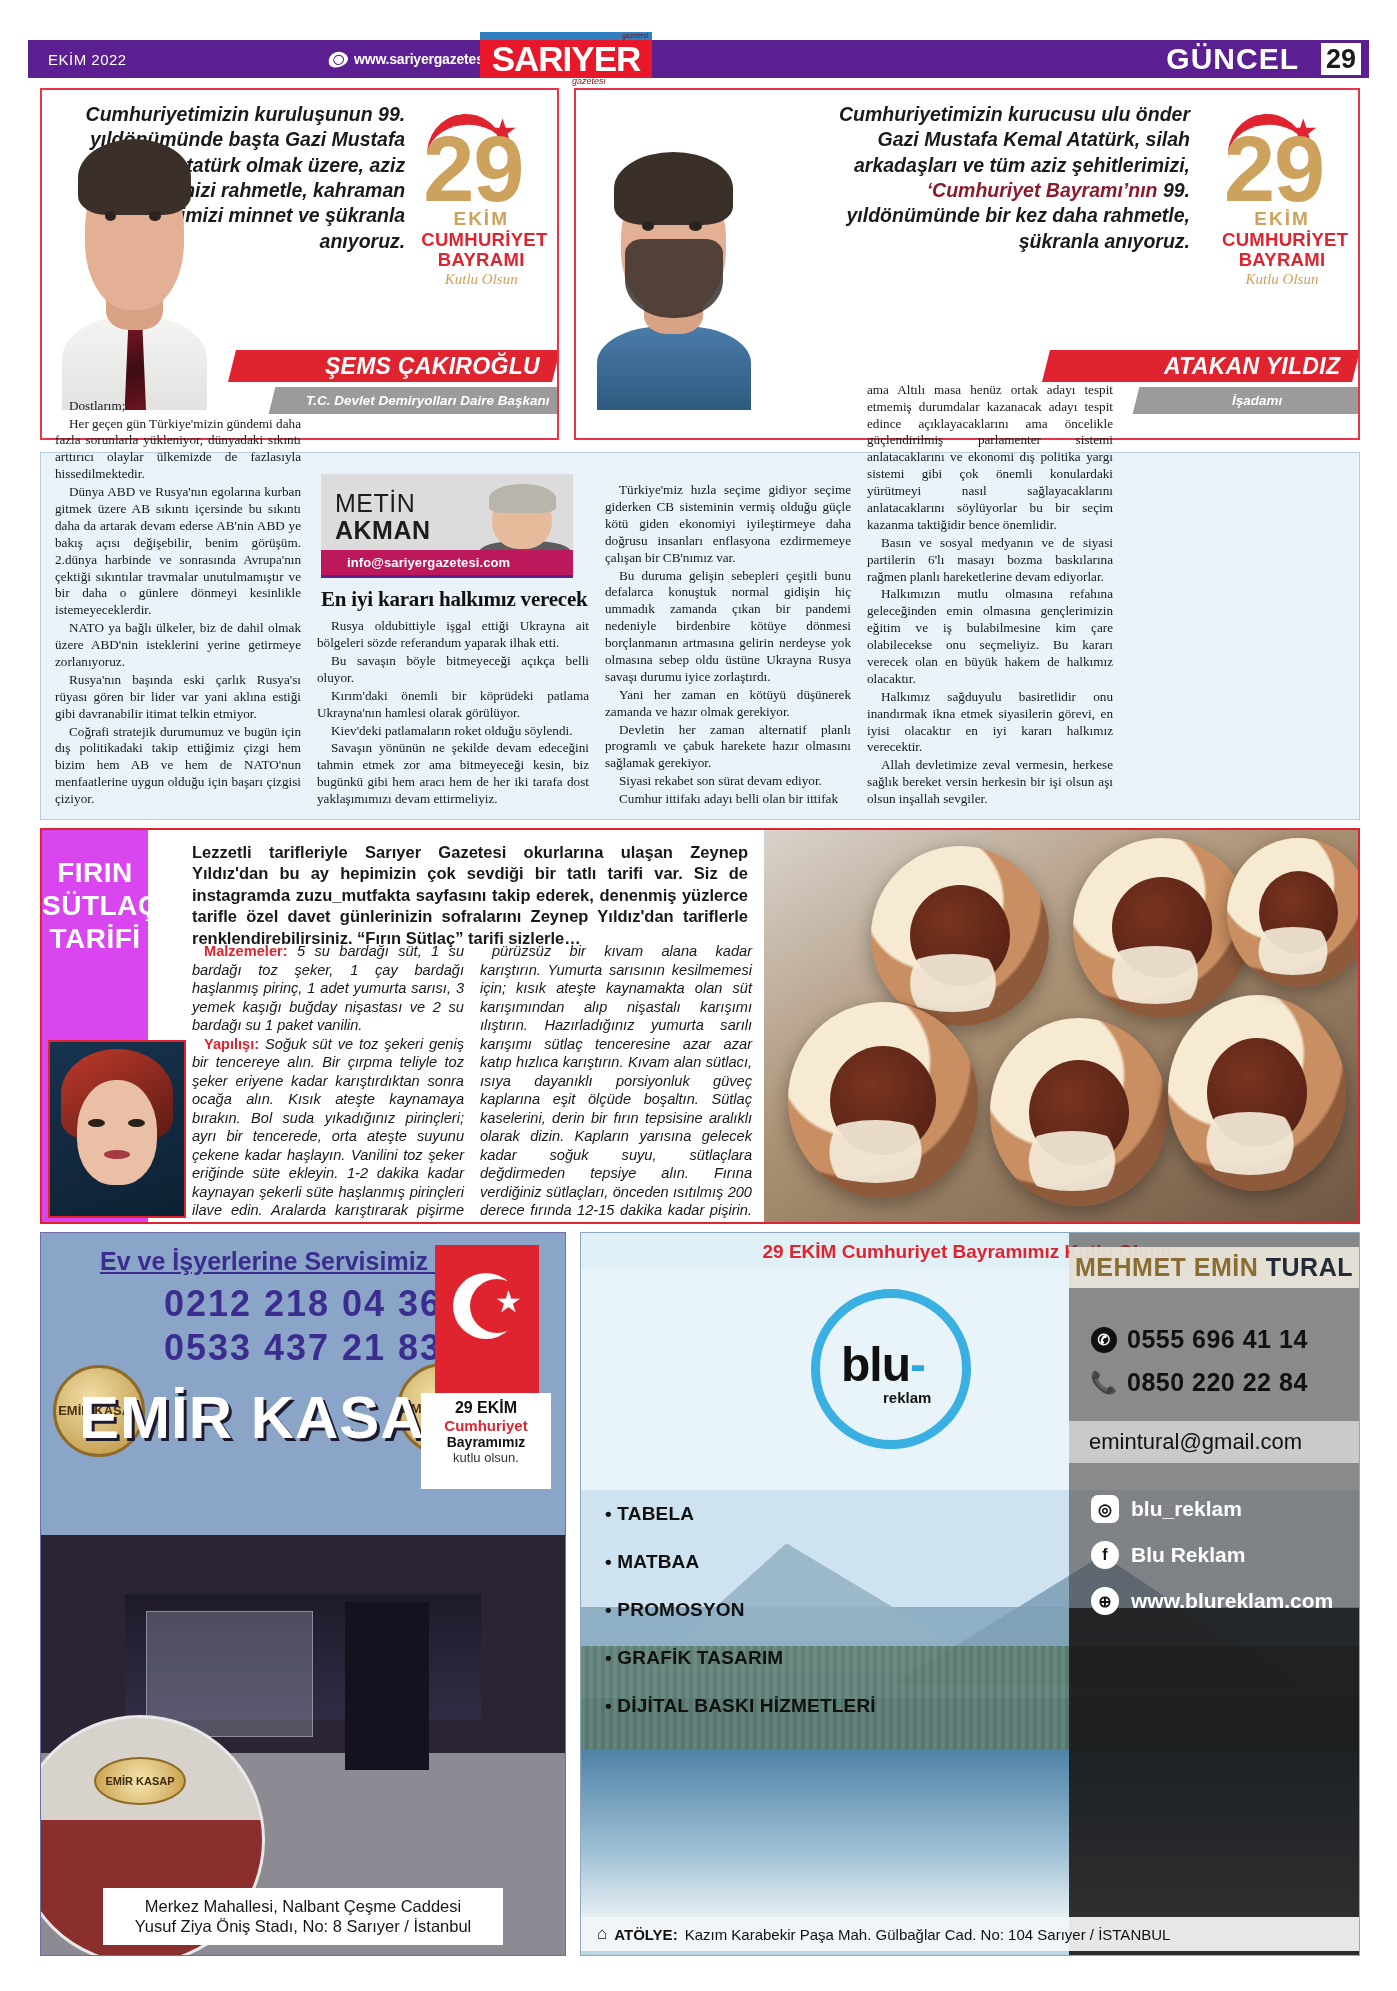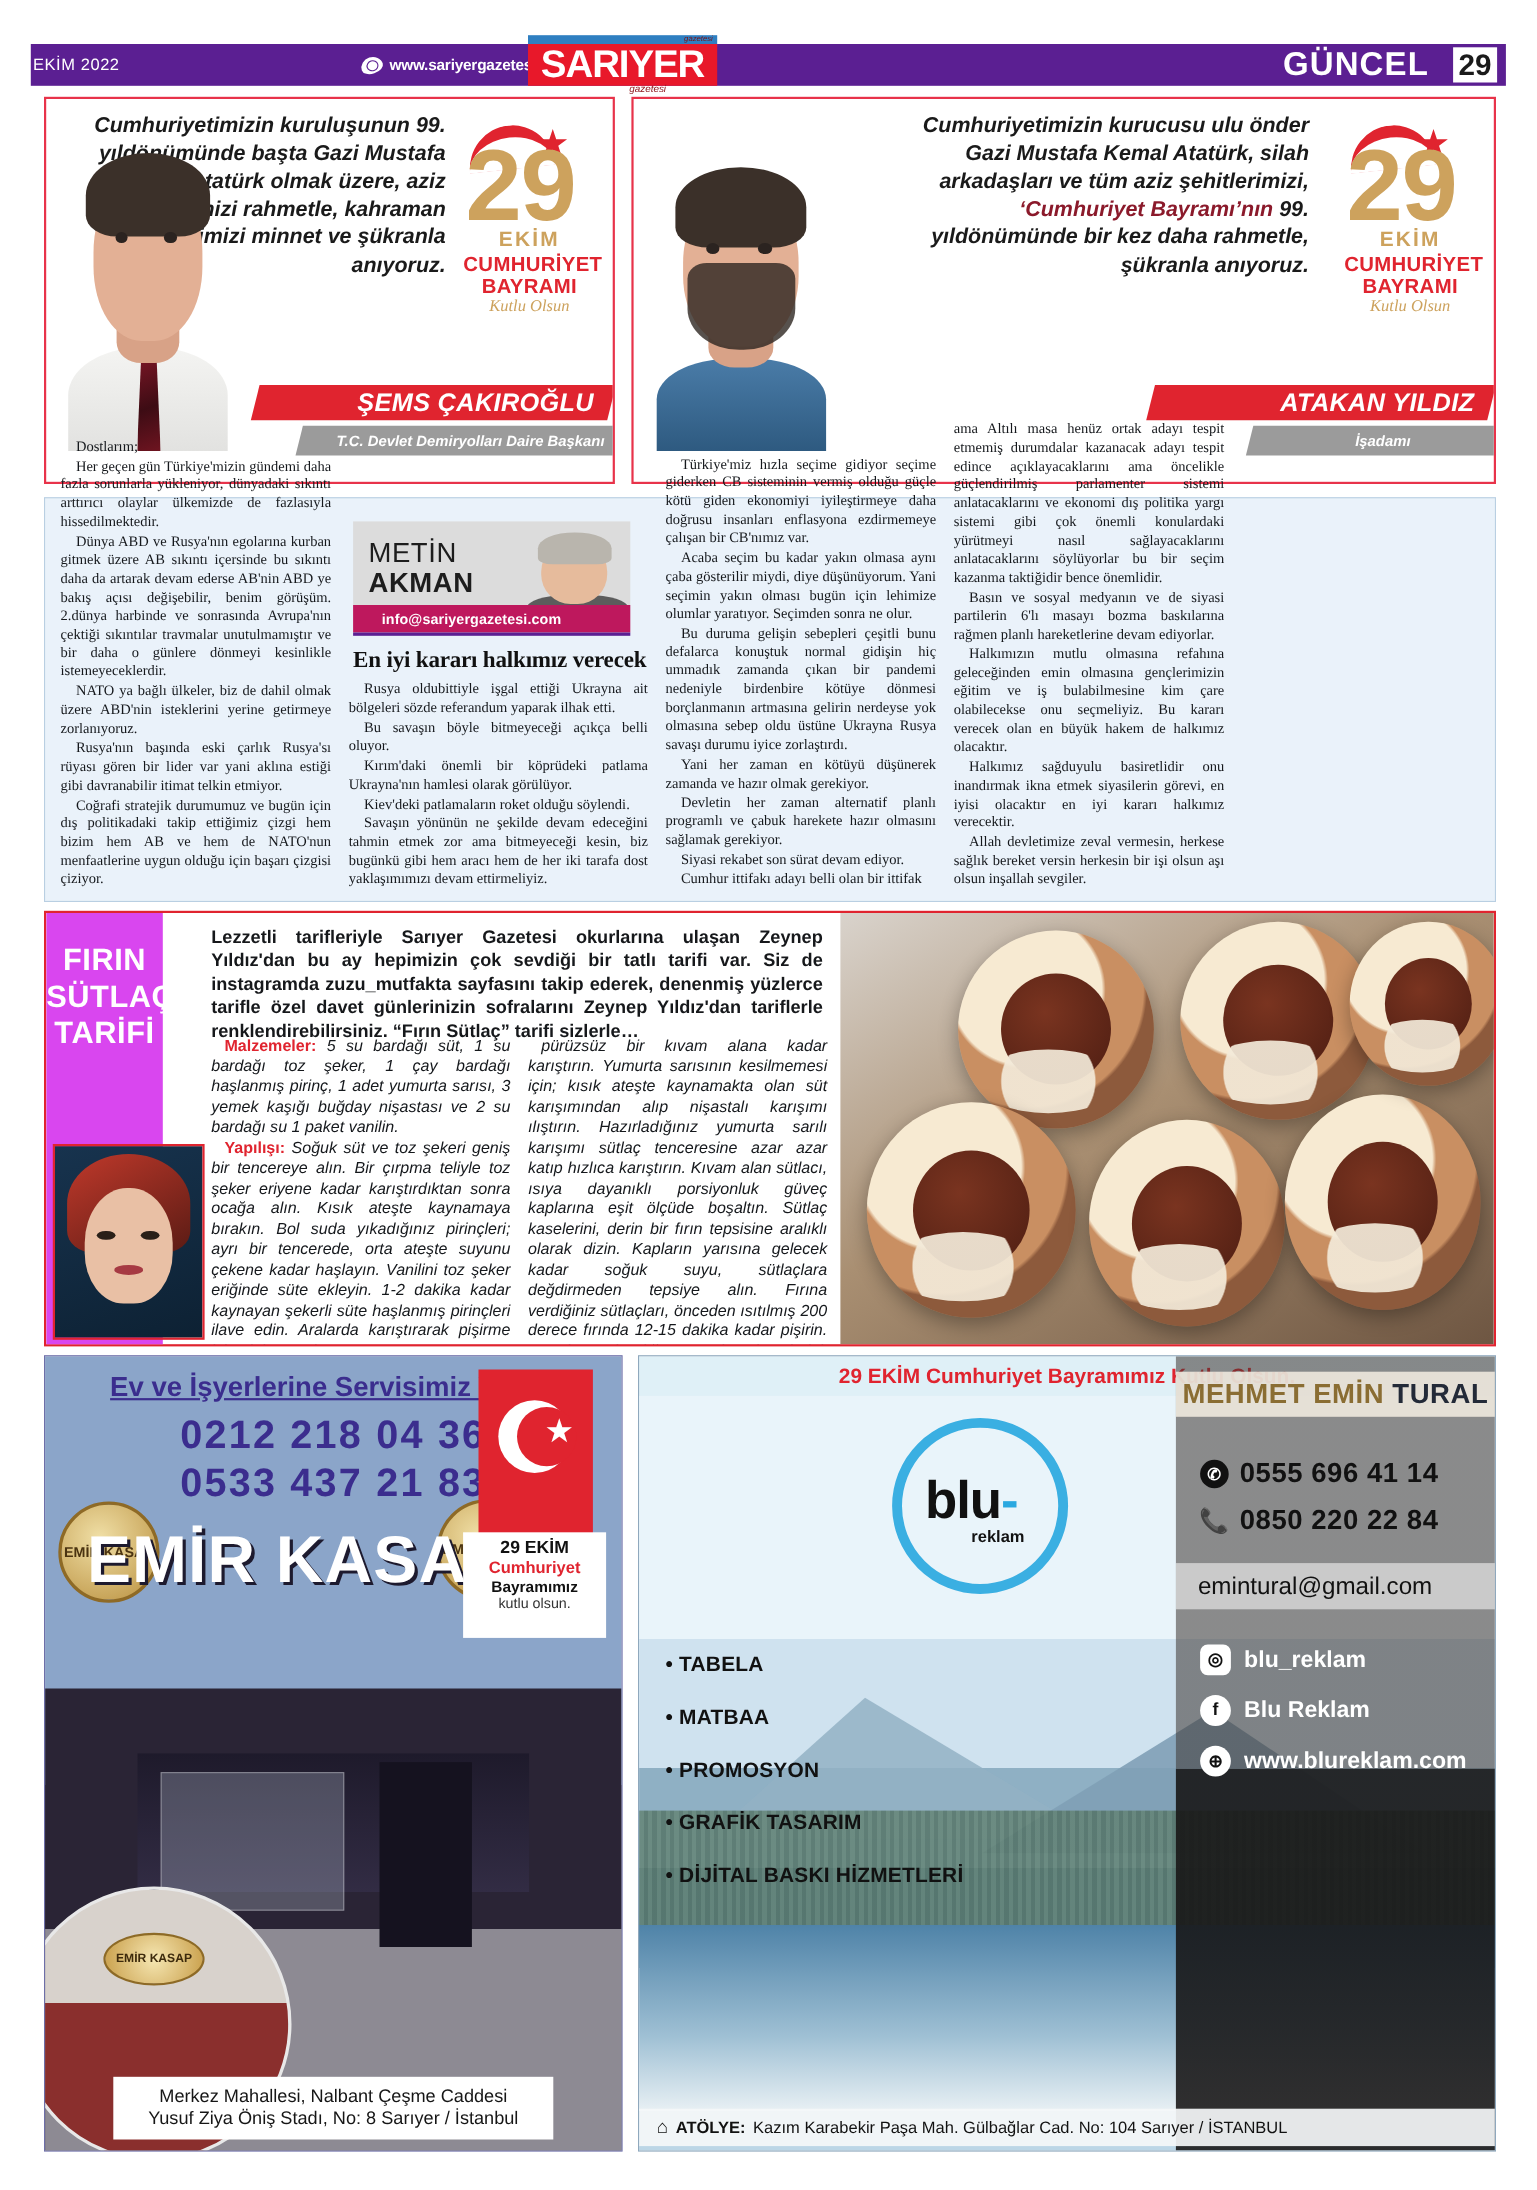--- a/index.html
+++ b/index.html
@@ -10,21 +10,21 @@
     overflow: hidden;
   }
   .page { position: relative; width: 1397px; height: 1991px; background:#fff; }
 
   
   .masthead {
     position: absolute; left: 28px; top: 40px; width: 1341px; height: 38px;
     background: #5b1f92; display: flex; align-items: center;
   }
   .mast-date {
-    color: #fff; font-size: 15px; letter-spacing: .5px; padding-left: 2px;
+    color: #fff; font-size: 15px; letter-spacing: .5px; padding-left: 20px;
     font-weight: 400; font-family: "Liberation Sans", sans-serif;
   }
   .mast-web {
     position: absolute; left: 300px; top: 50%; transform: translateY(-50%);
     display: flex; align-items: center; gap: 6px;
     color: #fff; font-size: 14px; font-weight: bold; letter-spacing: -0.2px;
   }
   .mast-web .globe {
     display:inline-block; width: 20px; height: 15px; background: #fff;
     border-radius: 50% 50% 50% 50% / 60% 60% 40% 40%;
@@ -599,21 +599,20 @@
         <div class="author-headline">En iyi kararı halkımız verecek</div>
         <p class="art-p">Rusya oldubittiyle işgal ettiği Ukrayna ait bölgeleri sözde referandum yaparak ilhak etti.</p>
         <p class="art-p">Bu savaşın böyle bitmeyeceği açıkça belli oluyor.</p>
         <p class="art-p">Kırım'daki önemli bir köprüdeki patlama Ukrayna'nın hamlesi olarak görülüyor.</p>
         <p class="art-p">Kiev'deki patlamaların roket olduğu söylendi.</p>
         <p class="art-p">Savaşın yönünün ne şekilde devam edeceğini tahmin etmek zor ama bitmeyeceği kesin, biz bugünkü gibi hem aracı hem de her iki tarafa dost yaklaşımımızı devam ettirmeliyiz.</p>
       </div>
 
       <div class="art-col">
         <p class="art-p">Türkiye'miz hızla seçime gidiyor seçime giderken CB sisteminin vermiş olduğu güçle kötü giden ekonomiyi iyileştirmeye daha doğrusu insanları enflasyona ezdirmemeye çalışan bir CB'nımız var.</p>
-        <p class="art-p">Acaba seçim bu kadar yakın olmasa aynı çaba gösterilir miydi, diye düşünüyorum. Yani seçimin yakın olması bugün için lehimize olumlar yaratıyor. Seçimden sonra ne olur.</p>
         <p class="art-p">Bu duruma gelişin sebepleri çeşitli bunu defalarca konuştuk normal gidişin hiç ummadık zamanda çıkan bir pandemi nedeniyle birdenbire kötüye dönmesi borçlanmanın artmasına gelirin nerdeyse yok olmasına sebep oldu üstüne Ukrayna Rusya savaşı durumu iyice zorlaştırdı.</p>
         <p class="art-p">Yani her zaman en kötüyü düşünerek zamanda ve hazır olmak gerekiyor.</p>
         <p class="art-p">Devletin her zaman alternatif planlı programlı ve çabuk harekete hazır olmasını sağlamak gerekiyor.</p>
         <p class="art-p">Siyasi rekabet son sürat devam ediyor.</p>
         <p class="art-p">Cumhur ittifakı adayı belli olan bir ittifak</p>
       </div>
 
       <div class="art-col">
         <p class="art-p noind">ama Altılı masa henüz ortak adayı tespit etmemiş durumdalar kazanacak adayı tespit edince açıklayacaklarını ama öncelikle güçlendirilmiş parlamenter sistemi anlatacaklarını ve ekonomi dış politika yargı sistemi gibi çok önemli konulardaki yürütmeyi nasıl sağlayacaklarını anlatacaklarını söylüyorlar bu bir seçim kazanma taktiğidir bence önemlidir.</p>
         <p class="art-p">Basın ve sosyal medyanın ve de siyasi partilerin 6'lı masayı bozma baskılarına rağmen planlı hareketlerine devam ediyorlar.</p>

